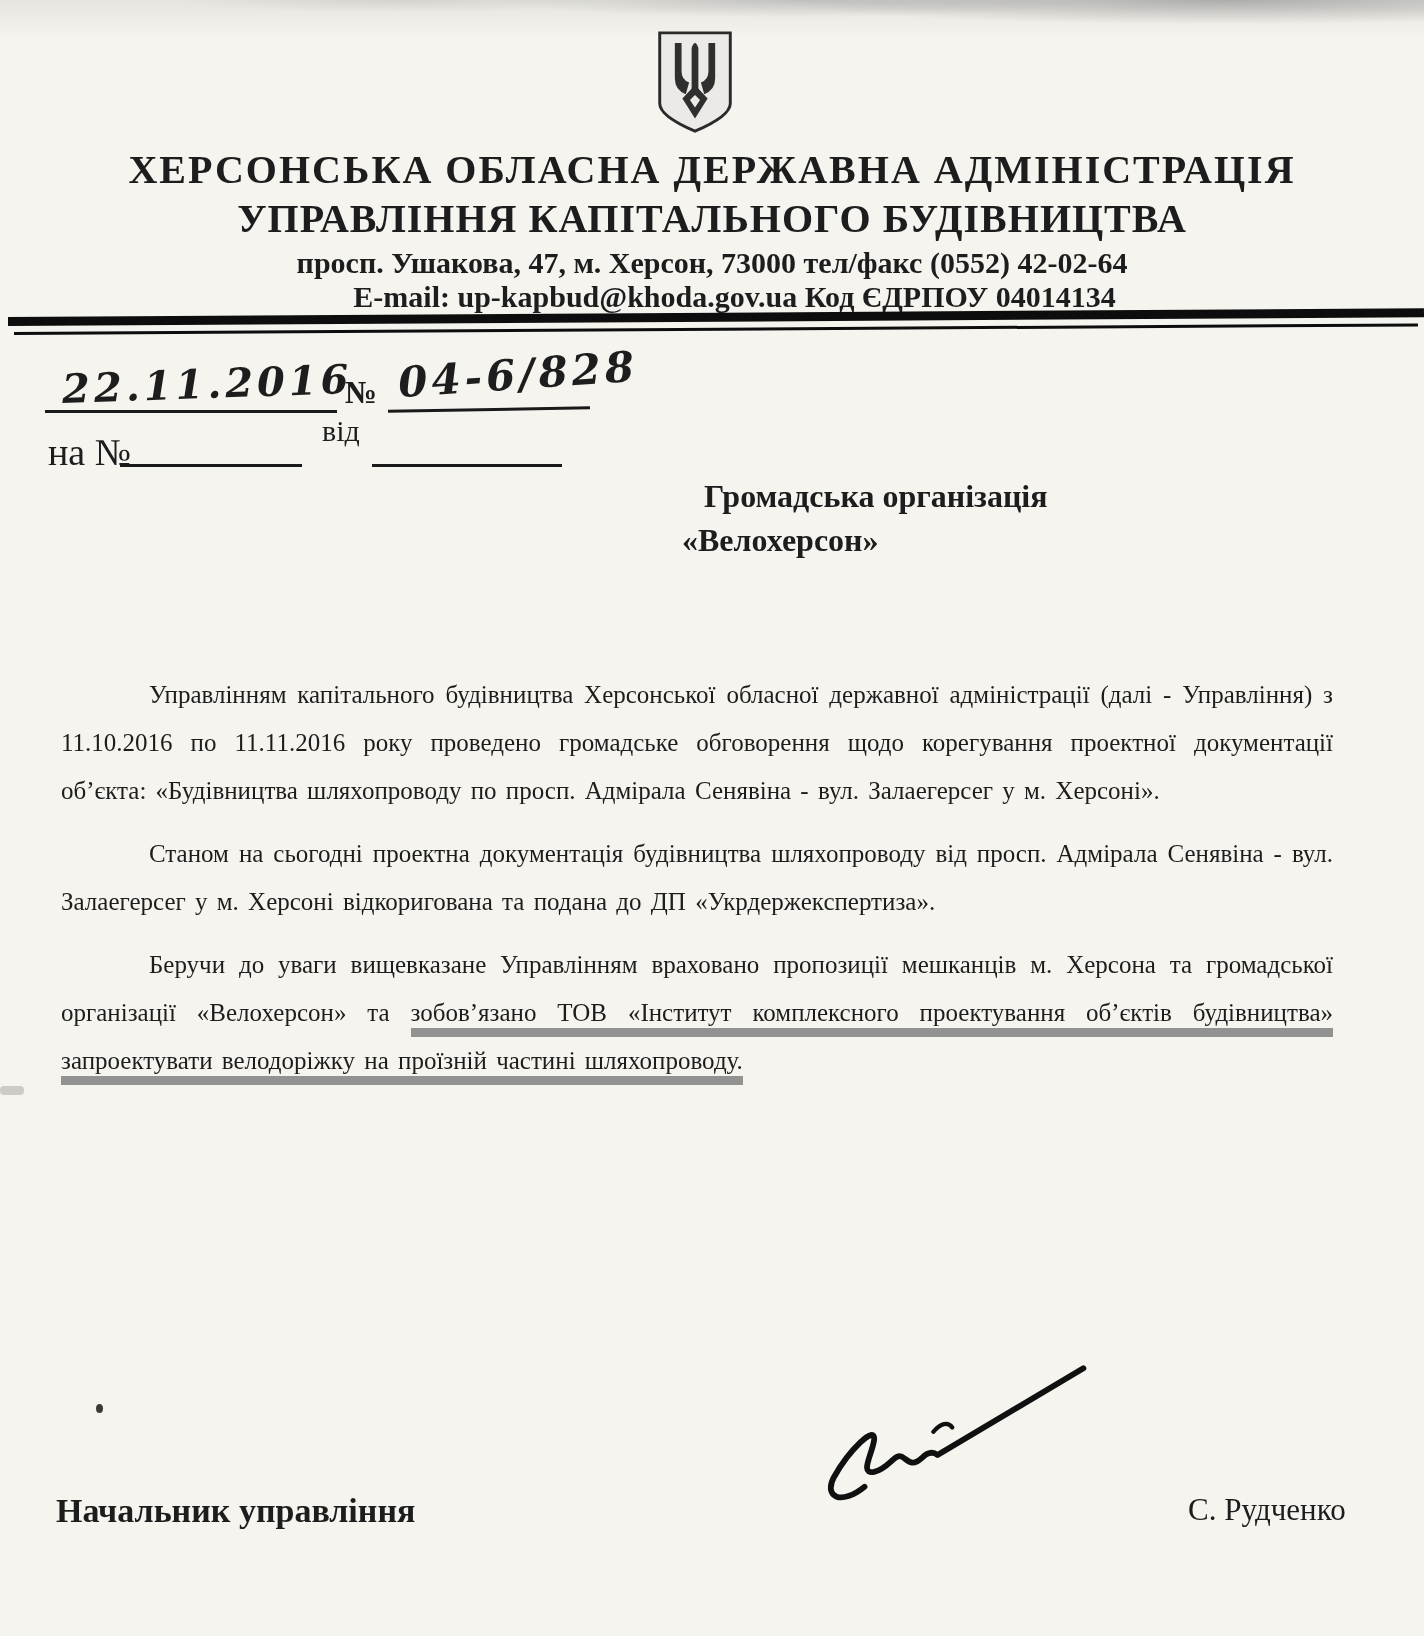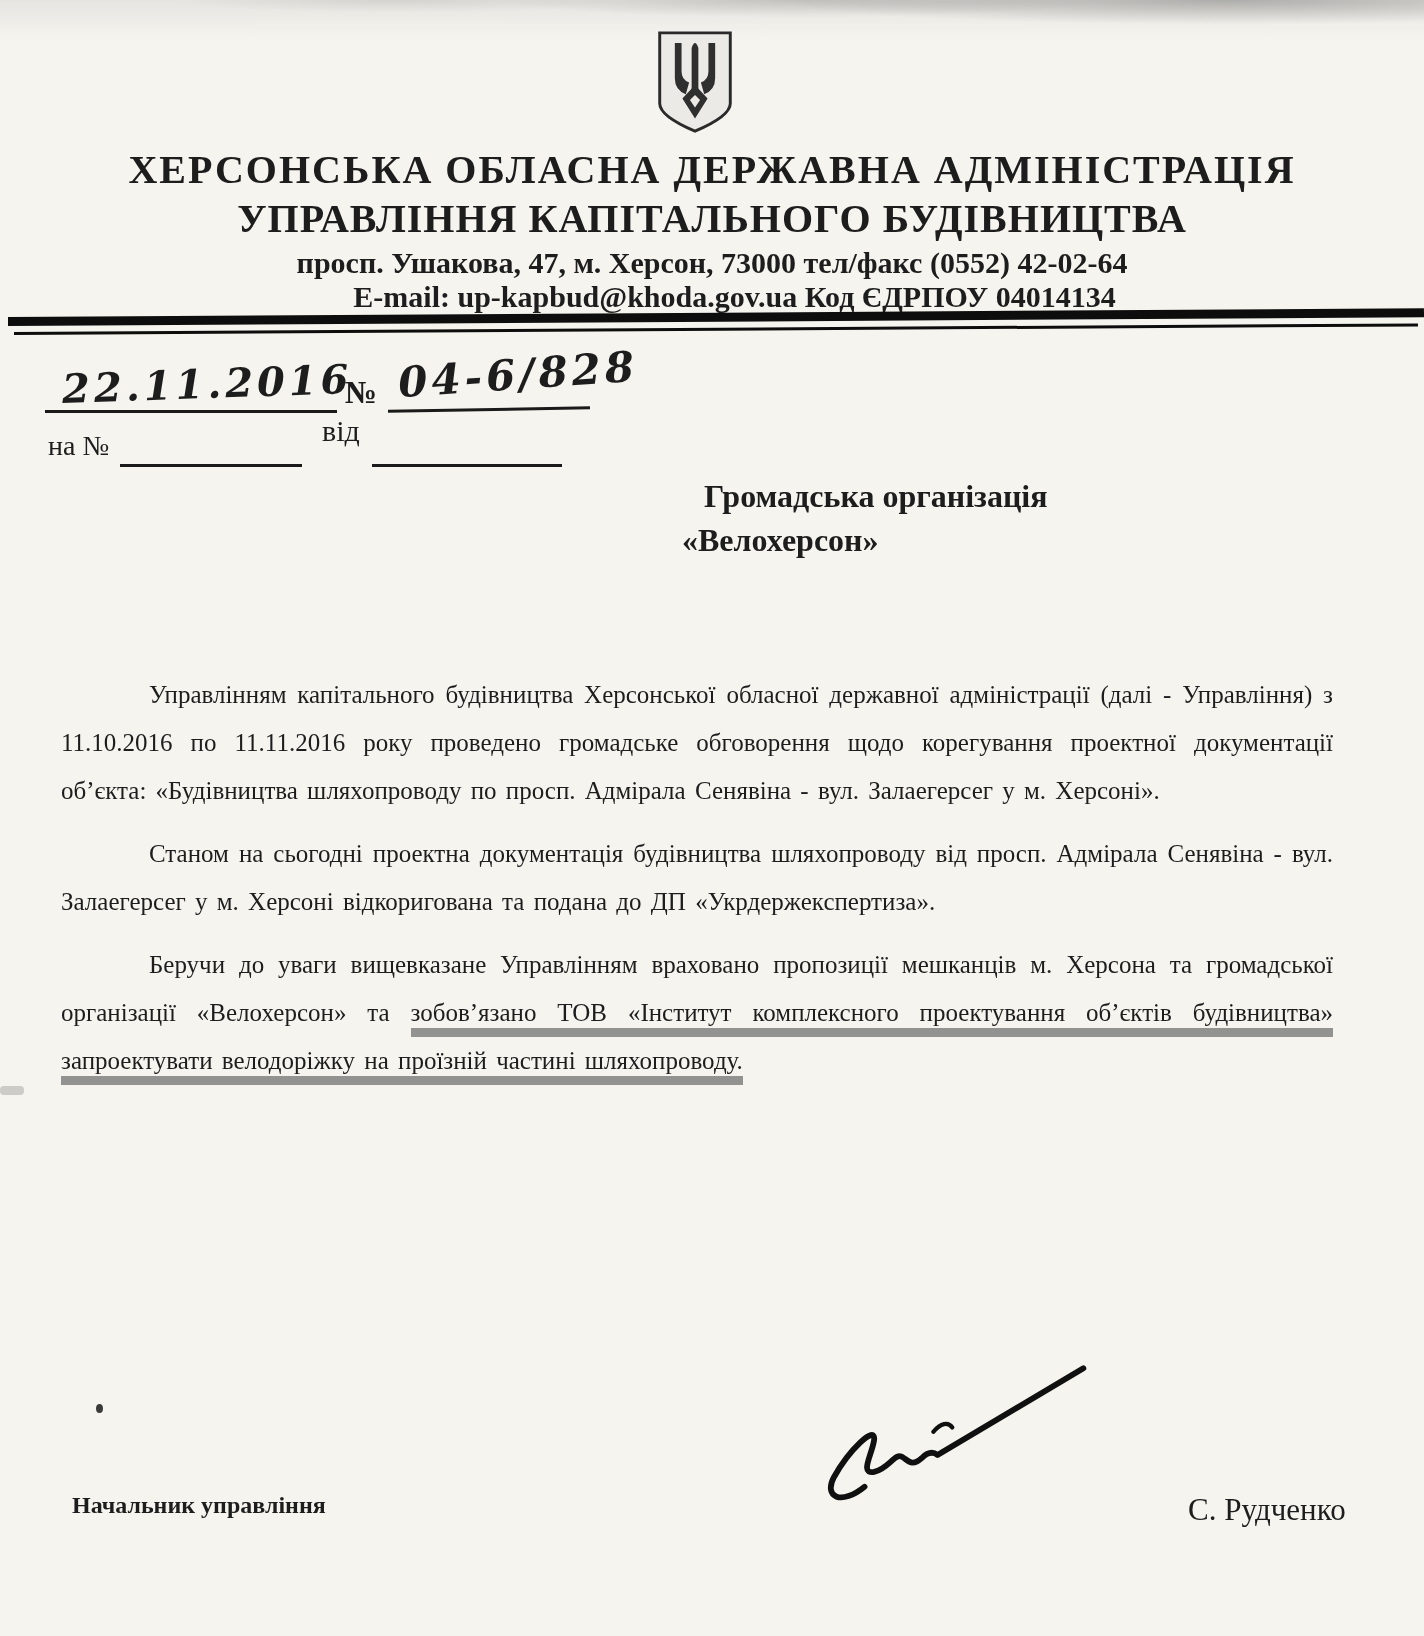--- a/index.html
+++ b/index.html
@@ -41,21 +41,21 @@
   .hand{
     font-family:"DejaVu Serif", serif;
     font-style:italic;font-weight:bold;
     letter-spacing:4px;
   }
   .ref-date{position:absolute;left:62px;top:360px;font-size:40px;transform:rotate(-2deg);}
   .ref-no-sign{position:absolute;left:345px;top:374px;font-size:32px;font-weight:bold;}
   .ref-number{position:absolute;left:398px;top:350px;font-size:42px;transform:rotate(-4deg);}
   .ref-line1{position:absolute;left:45px;top:410px;width:292px;height:3px;background:#1a1a1a;}
   .ref-line2{position:absolute;left:388px;top:408px;width:202px;height:3px;background:#1a1a1a;transform:rotate(-1deg);}
-  .ref-reply{position:absolute;left:48px;top:430px;font-size:28px;}
+  .ref-reply{position:absolute;left:48px;top:430px;font-size:38px;}
   .ref-from{position:absolute;left:322px;top:414px;font-size:30px;}
   .ref-line3{position:absolute;left:120px;top:464px;width:182px;height:3px;background:#1a1a1a;}
   .ref-line4{position:absolute;left:372px;top:464px;width:190px;height:3px;background:#1a1a1a;}
 
   
   .recipient{position:absolute;left:682px;top:474px;font-size:32px;font-weight:bold;line-height:44px;}
   .recipient .r1{padding-left:22px;}
 
   
   .body-text{position:absolute;left:46px;top:656px;width:1302px;}
@@ -66,21 +66,21 @@
     text-align:justify;
     text-indent:88px;
     word-spacing:3px;
   }
   .marker-underline{
     border-bottom:9px solid rgba(132,132,132,.88);
     padding-bottom:2px;
   }
 
   
-  .sig-title{position:absolute;left:56px;top:1492px;font-size:24px;font-weight:bold;margin-left:16px;}
+  .sig-title{position:absolute;left:56px;top:1492px;font-size:34px;font-weight:bold;}
   .sig-name{position:absolute;left:1188px;top:1492px;font-size:31px;}
   .sig-graphic{position:absolute;left:800px;top:1362px;width:330px;height:148px;}
 </style>
 </head>
 <body>
 
 <div class="noise-top"></div>
 <div class="edge-mark"></div>
 <div class="speckle" style="left:96px;top:1404px;"></div>
 

